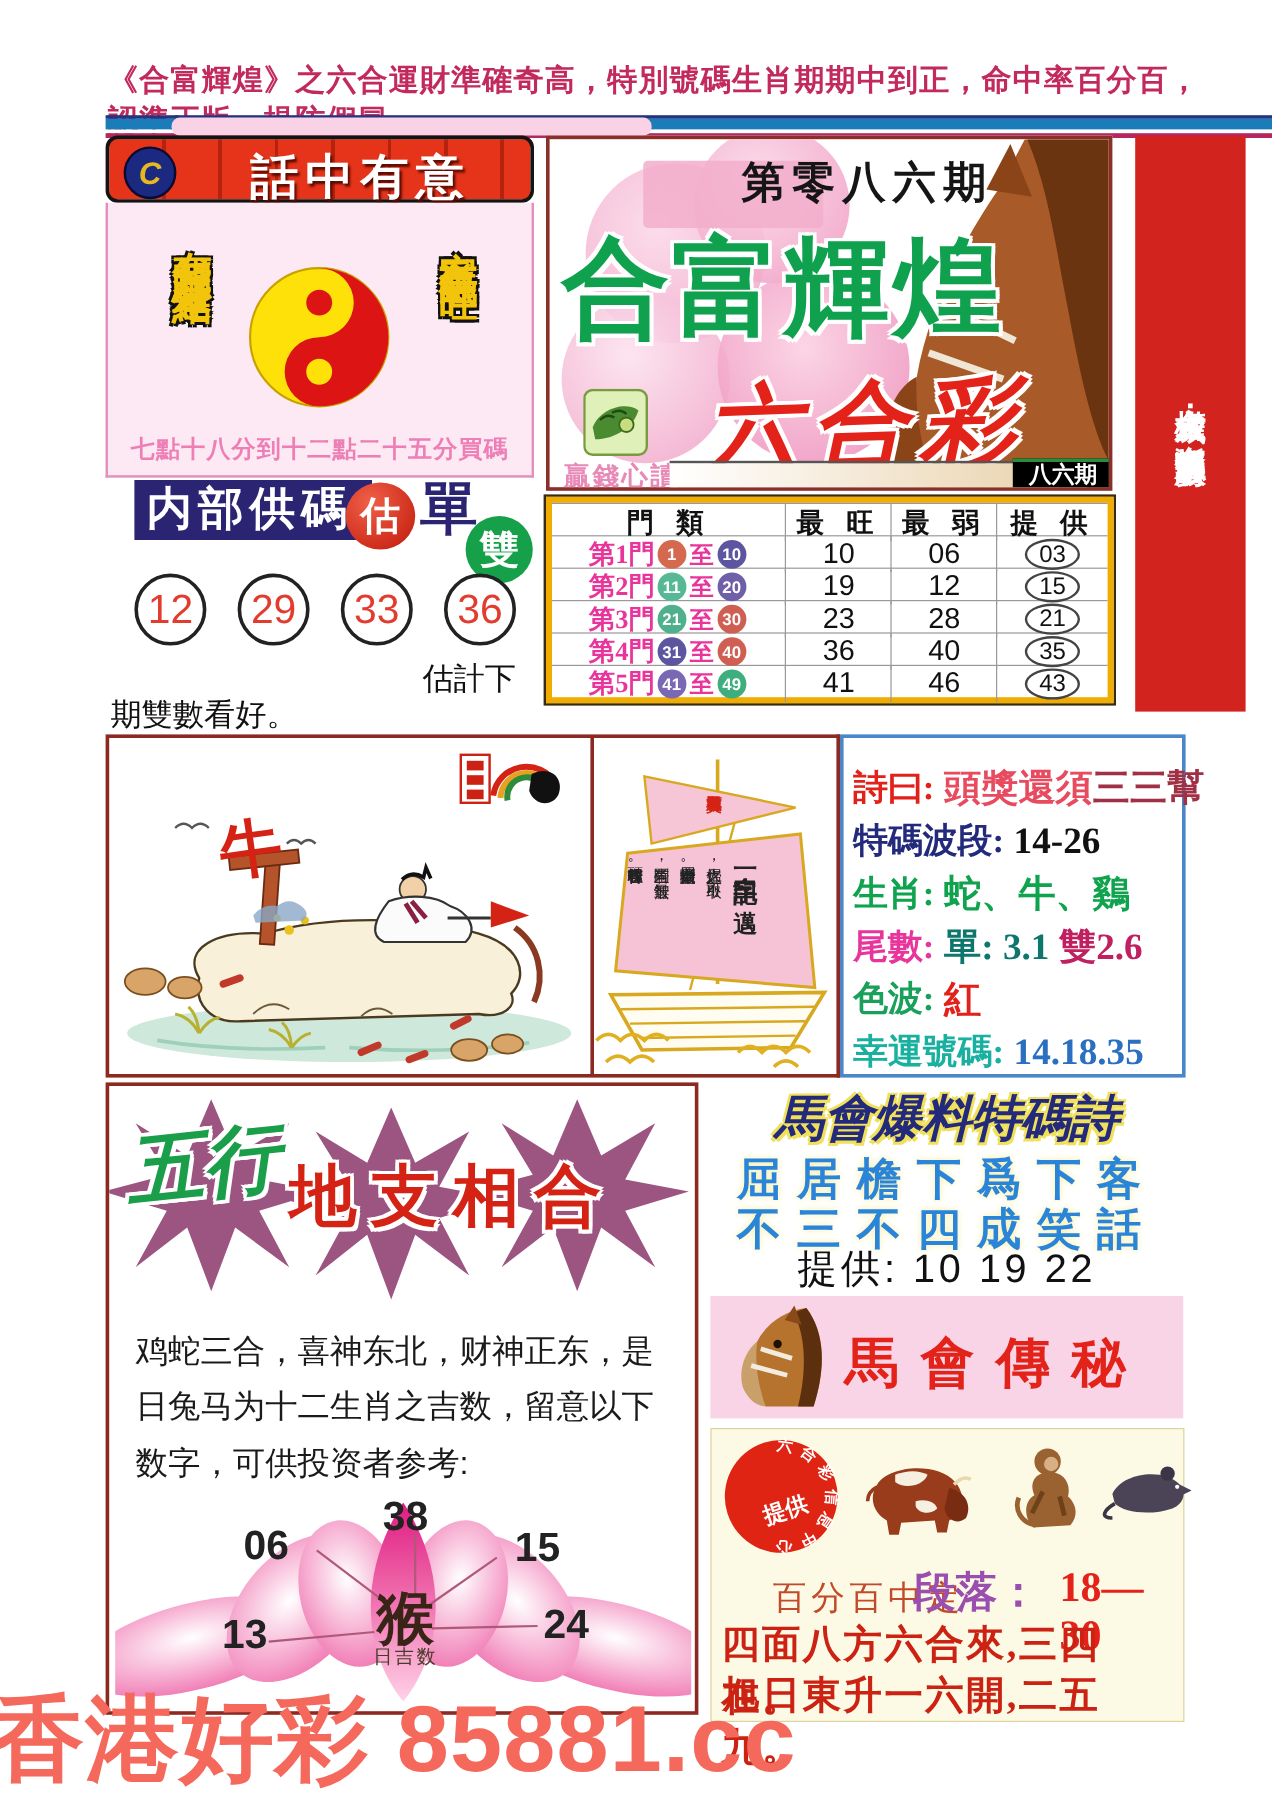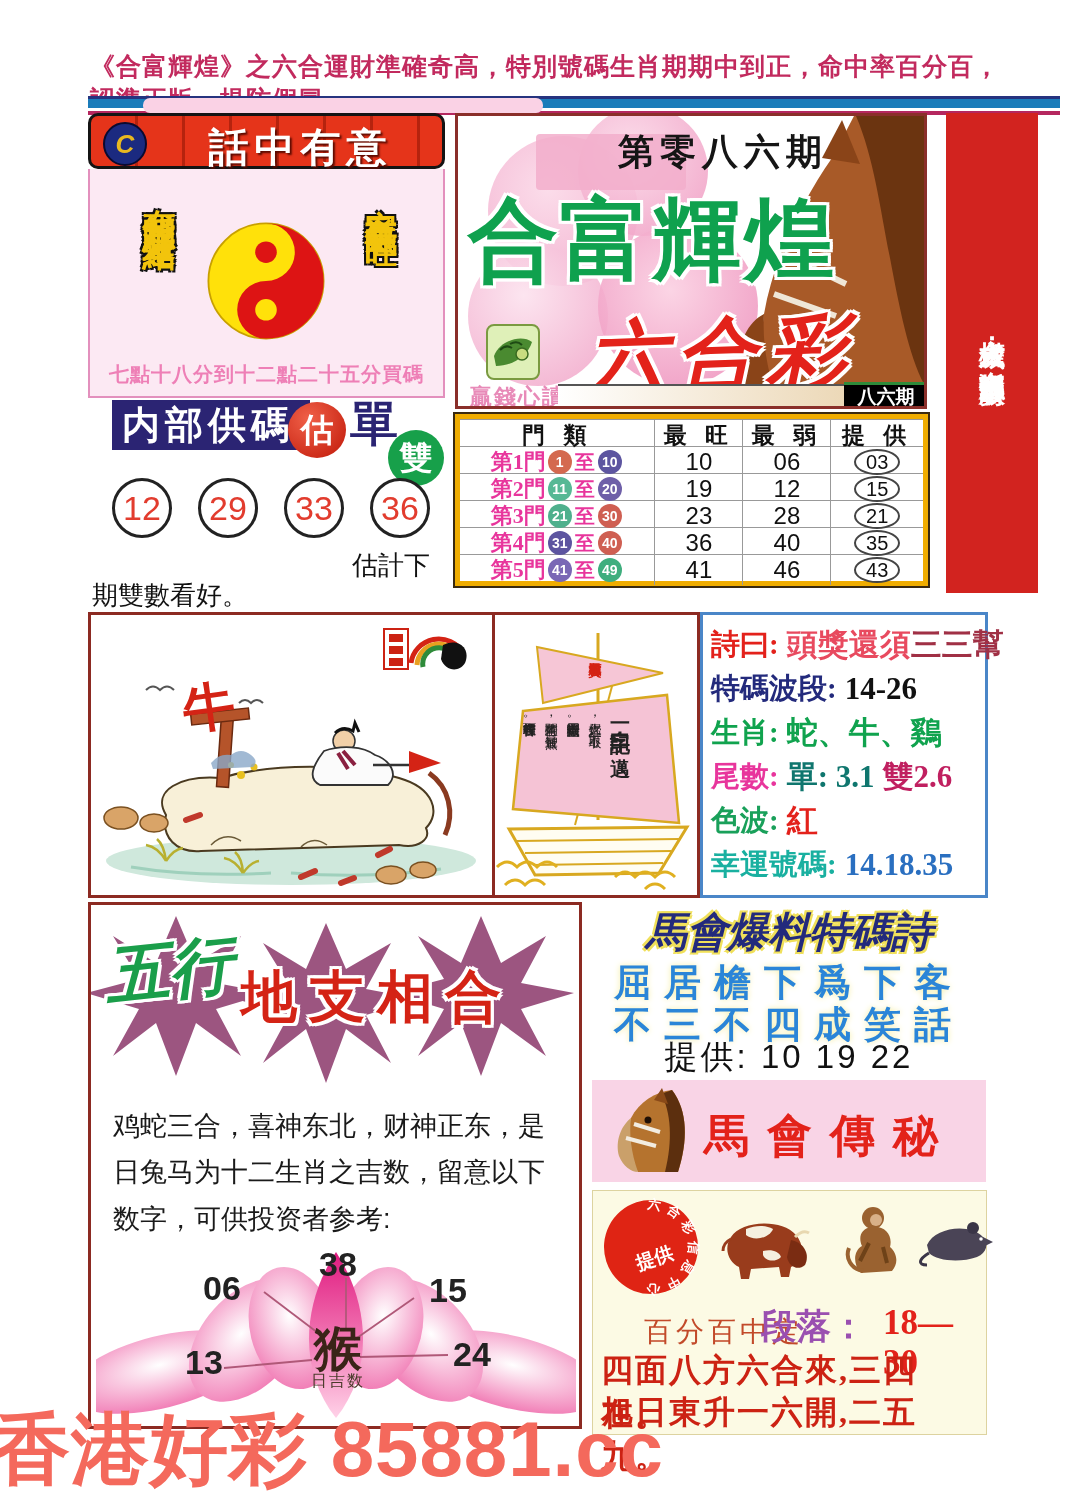--- a/index.html
+++ b/index.html
@@ -67,21 +67,21 @@
   .ball{display:inline-flex;width:24px;height:24px;border-radius:50%;color:#fff;font-size:14px;font-weight:bold;
         align-items:center;justify-content:center;margin:0 2px;}
   .zhi{color:#e8359c;font-size:20px;font-weight:bold;margin:0 1px;}
   .offer{display:inline-block;min-width:36px;border:2px solid #444;border-radius:50%;font-size:20px;line-height:22px;padding:0 3px;}
   
   .cartoon-box{left:88px;top:612px;width:407px;height:286px;border:3px solid #8c2a22;box-sizing:border-box;background:#fff;}
   .sail-box{left:495px;top:612px;width:205px;height:286px;border:3px solid #8c2a22;border-left:none;box-sizing:border-box;background:#fff;overflow:hidden;}
   .sail-text{left:20px;top:98px;height:130px;writing-mode:vertical-rl;text-orientation:upright;font-size:13px;color:#222;line-height:1.3;}
   .sail-text span{display:block;margin-left:5px;}
   .sail-head{font-size:20px;font-weight:bold;letter-spacing:2px;}
-  .tips{left:700px;top:612px;width:288px;height:286px;border:3px solid #4a86c8;box-sizing:border-box;background:#fff;padding:8px 8px;}
+  .tips{left:700px;top:612px;width:288px;height:286px;border:3px solid #4a86c8;box-sizing:border-box;background:#fff;padding:20px 8px;}
   .tip-row{height:44px;display:flex;align-items:center;white-space:nowrap;font-weight:bold;}
   .tl{font-size:29px;margin-right:8px;}
   .tv{font-size:31px;}
   
   .bl-box{left:88px;top:902px;width:494px;height:527px;border:3px solid #8c2a22;box-sizing:border-box;background:#fff;}
   .burst-green{left:14px;top:22px;font-size:64px;font-weight:bold;font-style:italic;color:#1a9e4a;transform:rotate(-6deg);}
   .burst-red{left:150px;top:55px;font-size:56px;font-weight:bold;color:#d42315;letter-spacing:12px;}
   .advice-p{left:22px;top:198px;width:452px;font-size:27px;line-height:1.72;color:#1a1a1a;}
   .lotus-num{font-size:34px;font-weight:bold;color:#222;}
   .lotus-center{left:212px;top:412px;width:70px;text-align:center;font-size:48px;font-weight:bold;color:#3a2418;}

